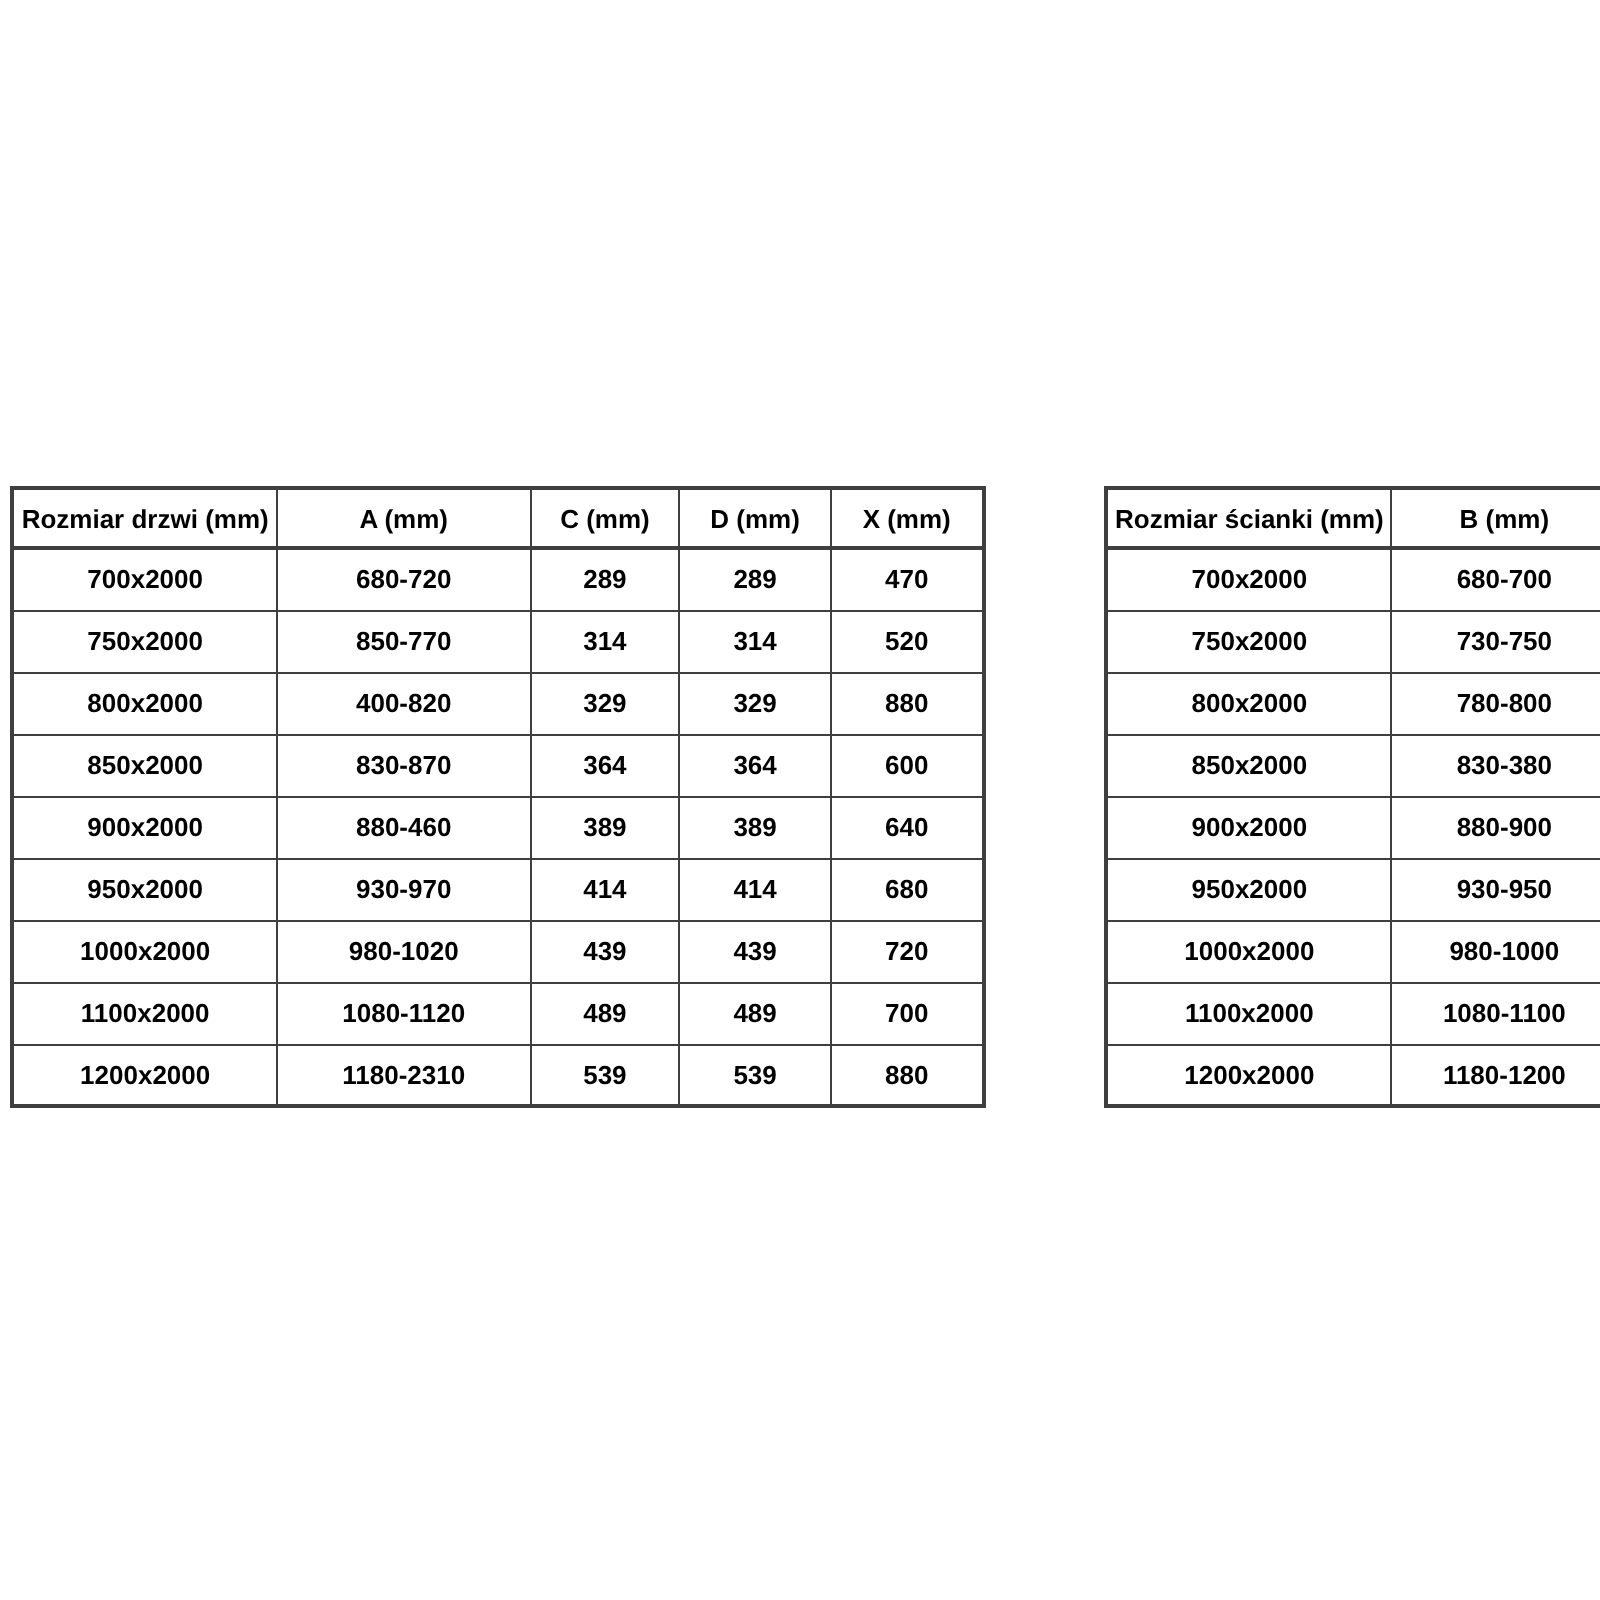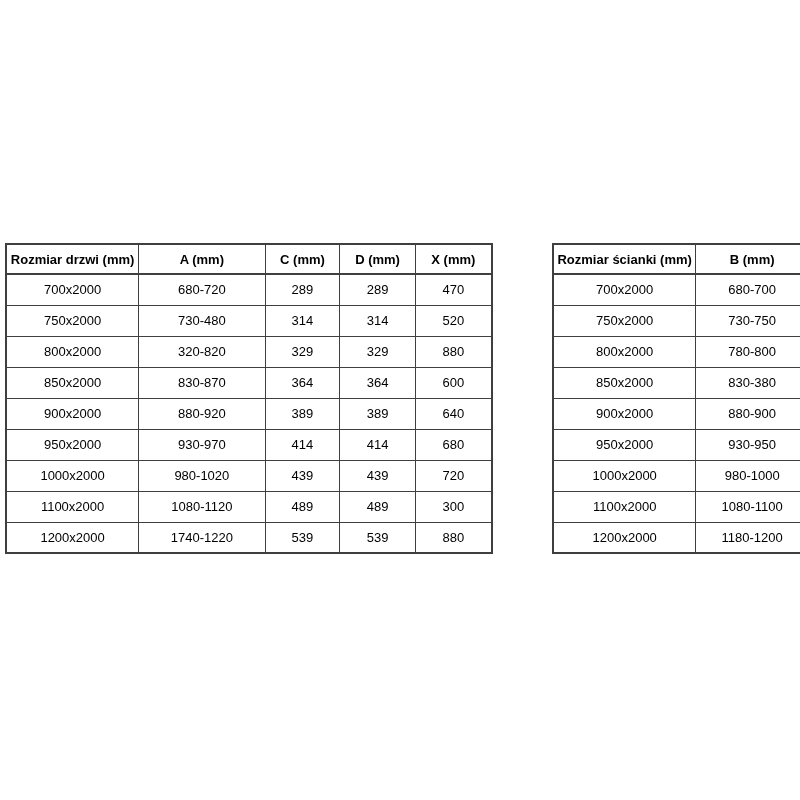--- a/index.html
+++ b/index.html
@@ -33,20 +33,21 @@
     overflow: hidden;
     white-space: nowrap;
   }
   table.spec thead th {
     font-weight: bold;
     border-bottom: 2px solid #3f3f3f;
     height: 28px;
   }
   table.spec tbody tr {
     height: 31px;
+    font-weight: bold;
   }
   #door-table {
     left: 5px;
     top: 243px;
     width: 488px;
   }
   #door-table col.c0 { width: 27.3%; }
   #door-table col.c1 { width: 26.0%; }
   #door-table col.c2 { width: 15.4%; }
   #door-table col.c3 { width: 15.5%; }
@@ -84,42 +85,42 @@
     <tbody>
         <tr>
           <td>700x2000</td>
           <td>680-720</td>
           <td>289</td>
           <td>289</td>
           <td>470</td>
         </tr>
         <tr>
           <td>750x2000</td>
-          <td>730-480</td>
+          <td>850-770</td>
           <td>314</td>
           <td>314</td>
           <td>520</td>
         </tr>
         <tr>
           <td>800x2000</td>
-          <td>320-820</td>
+          <td>400-820</td>
           <td>329</td>
           <td>329</td>
           <td>880</td>
         </tr>
         <tr>
           <td>850x2000</td>
           <td>830-870</td>
           <td>364</td>
           <td>364</td>
           <td>600</td>
         </tr>
         <tr>
           <td>900x2000</td>
-          <td>880-920</td>
+          <td>880-460</td>
           <td>389</td>
           <td>389</td>
           <td>640</td>
         </tr>
         <tr>
           <td>950x2000</td>
           <td>930-970</td>
           <td>414</td>
           <td>414</td>
           <td>680</td>
@@ -129,25 +130,25 @@
           <td>980-1020</td>
           <td>439</td>
           <td>439</td>
           <td>720</td>
         </tr>
         <tr>
           <td>1100x2000</td>
           <td>1080-1120</td>
           <td>489</td>
           <td>489</td>
-          <td>300</td>
+          <td>700</td>
         </tr>
         <tr>
           <td>1200x2000</td>
-          <td>1740-1220</td>
+          <td>1180-2310</td>
           <td>539</td>
           <td>539</td>
           <td>880</td>
         </tr>
       </tbody>
   </table>
 
   <table class="spec" id="wall-table">
     <colgroup>
       <col class="c0">

